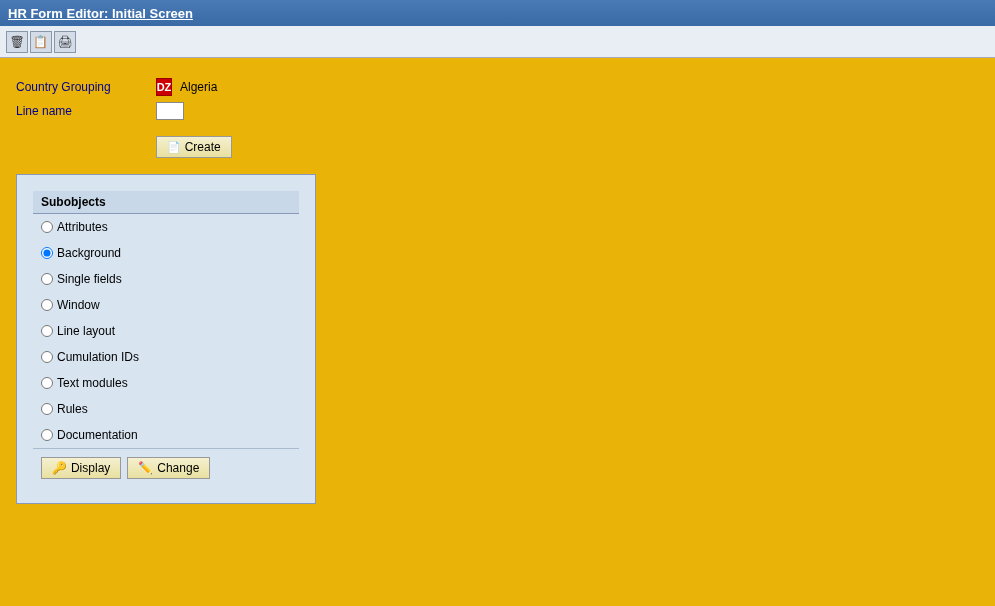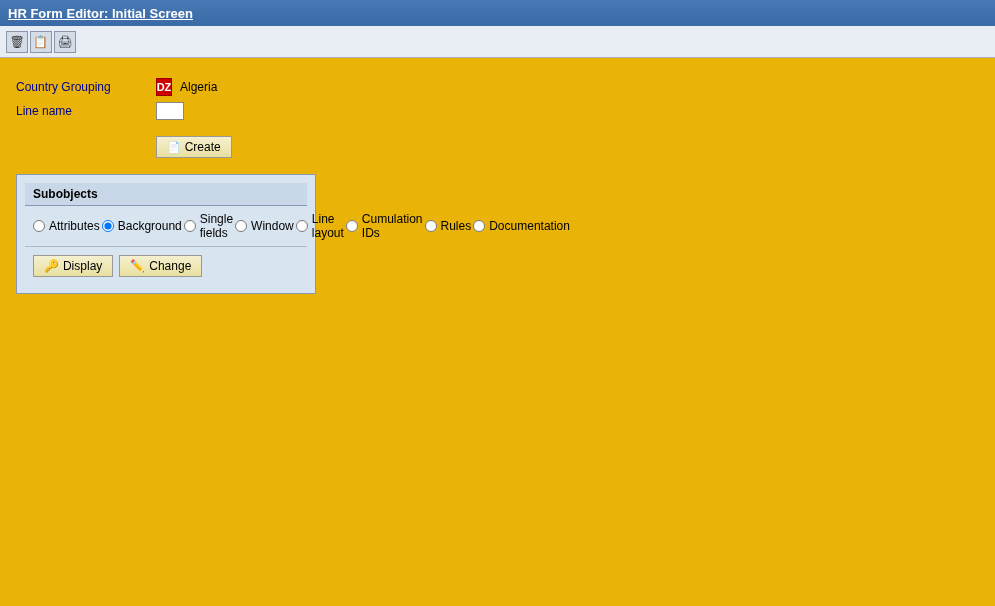--- a/index.html
+++ b/index.html
@@ -137,37 +137,37 @@
 
     .btn-icon {
       font-size: 11px;
     }
 
     
     .subobjects-panel {
       background: #d8e4f0;
       border: 1px solid #8898b8;
       width: 300px;
-      padding: 8px;
+      padding: 16px;
     }
 
     .subobjects-header {
       background: #c8d8e8;
       border-bottom: 1px solid #8898b8;
       padding: 4px 8px;
       font-weight: bold;
       font-size: 12px;
       color: #000;
     }
 
     .subobjects-list {
       padding: 6px 8px;
       display: flex;
-      flex-direction: row;
-      gap: 2px;
+      flex-direction: column;
+      gap: 12px;
       justify-content: space-between;
     }
 
     .radio-item {
       display: flex;
       align-items: center;
       gap: 4px;
       font-size: 12px;
       color: #000;
       cursor: pointer;
@@ -251,20 +251,24 @@
           <input type="radio" name="subobject" id="radio-window" style="">
           <label for="radio-window">Window</label>
         </div>
         <div class="radio-item">
           <input type="radio" name="subobject" id="radio-line-layout" style="">
           <label for="radio-line-layout">Line layout</label>
         </div>
         <div class="radio-item">
           <input type="radio" name="subobject" id="radio-cumulation-ids" style="">
           <label for="radio-cumulation-ids">Cumulation IDs</label>
+        </div>
+        <div class="radio-item">
+          <input type="radio" name="subobject" id="radio-text-modules" style="">
+          <label for="radio-text-modules">Text modules</label>
         </div>
         <div class="radio-item">
           <input type="radio" name="subobject" id="radio-rules" style="">
           <label for="radio-rules">Rules</label>
         </div>
         <div class="radio-item">
           <input type="radio" name="subobject" id="radio-documentation" style="">
           <label for="radio-documentation">Documentation</label>
         </div>
       </div>

